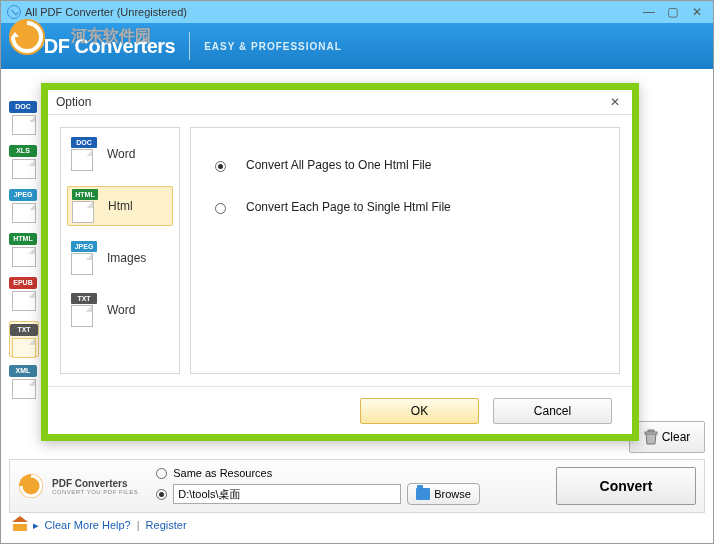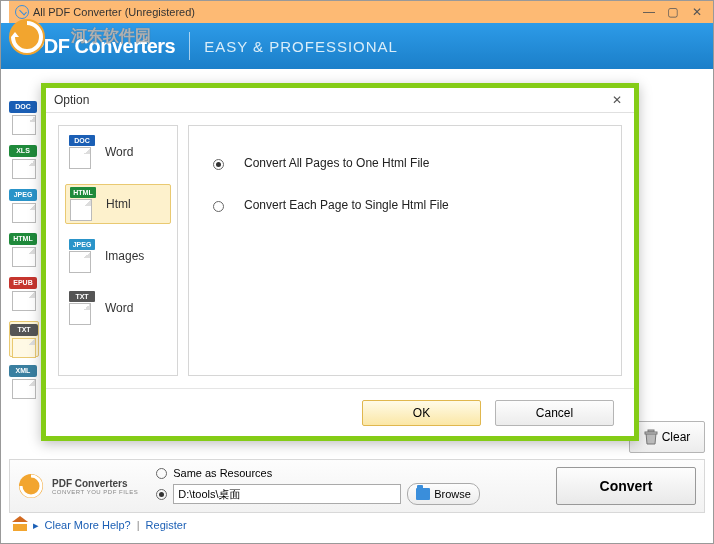--- a/index.html
+++ b/index.html
@@ -1,31 +1,31 @@
 <!DOCTYPE html>
 <html><head>
 <meta charset="utf-8">
 <style>
 * { box-sizing: border-box; margin: 0; padding: 0; font-family: "Segoe UI", Tahoma, sans-serif; }
 body { width: 714px; height: 544px; background: #fff; position: relative; overflow: hidden; border: 1px solid #999; }
 
 
-.titlebar { height: 22px; background: #fdba74; display: flex; align-items: center; padding: 0 6px; font-size: 11px; color: #333; margin-left: 8px; }
+.titlebar { height: 22px; background: #7dd3fc; display: flex; align-items: center; padding: 0 6px; font-size: 11px; color: #333; }
 .titlebar .app-icon { width: 14px; height: 14px; border: 1.5px solid #3a8edb; border-radius: 50%; margin-right: 4px; position: relative; }
 .titlebar .app-icon::after { content: ""; position: absolute; top: 2px; left: 5px; width: 3px; height: 6px; border-left: 1.5px solid #3a8edb; border-bottom: 1.5px solid #3a8edb; transform: rotate(-45deg); }
 .titlebar .title-text { flex: 1; }
 .titlebar .win-btn { width: 20px; height: 14px; margin-left: 4px; display: flex; align-items: center; justify-content: center; font-size: 12px; color: #555; cursor: pointer; }
 
 
 .banner { height: 46px; background: linear-gradient(#2d9be8, #1b7fc9); display: flex; align-items: center; padding: 0 12px; color: #fff; position: relative; }
 .banner .logo-circle { width: 40px; height: 40px; position: absolute; left: 6px; top: -6px; }
 .banner .logo-text { font-size: 20px; font-weight: 700; margin-left: 18px; letter-spacing: -0.5px; }
 .banner .logo-text b { color: #fff; }
 .banner .divider { width: 1px; height: 28px; background: rgba(255,255,255,0.6); margin: 0 14px; }
-.banner .tagline { font-size: 15px; font-weight: 400; letter-spacing: 1px; color: #d9edf9; }
+.banner .tagline { font-size: 10px; font-weight: 700; letter-spacing: 1px; color: #d9edf9; }
 .banner .watermark { position: absolute; left: 70px; top: 3px; color: rgba(200,200,200,0.75); font-size: 16px; font-weight: 700; text-shadow: 0 0 1px #666; }
 
 
 .sidebar { position: absolute; left: 8px; top: 100px; width: 30px; display: flex; flex-direction: column; gap: 8px; }
 .side-item { width: 30px; height: 36px; }
 .side-badge { width: 28px; height: 12px; border-radius: 2px; font-size: 7px; color: #fff; text-align: center; line-height: 12px; font-weight: 700; }
 .side-page { width: 24px; height: 20px; background: #fff; border: 1px solid #bbb; margin: 2px auto 0; position: relative; }
 .side-page::after { content: ""; position: absolute; top: 0; right: 0; width: 6px; height: 6px; background: linear-gradient(135deg, transparent 50%, #ddd 50%); }
 .side-item.selected .side-page { border-color: #e9c971; background: #fff9e5; }
 .side-item.selected { background: #fef6da; border: 1px solid #e9c971; border-radius: 2px; padding: 2px 0; }
@@ -38,34 +38,34 @@
 
 .output-row { height: 54px; border: 1px solid #d8d8d8; background: linear-gradient(#fdfdfd,#f2f2f2); display: flex; align-items: center; padding: 0 8px; gap: 8px; }
 .pdf-logo2 { width: 26px; height: 26px; }
 .pdf-logo-text { font-size: 10px; font-weight: 700; color: #444; }
 .pdf-logo-sub { font-size: 6px; color: #888; letter-spacing: 0.5px; }
 .radio-col { display: flex; flex-direction: column; gap: 4px; margin-left: 10px; font-size: 11px; }
 .radio-line { display: flex; align-items: center; gap: 6px; }
 .radio { width: 11px; height: 11px; border: 1px solid #666; border-radius: 50%; display: inline-flex; align-items: center; justify-content: center; }
 .radio.on::after { content: ""; width: 5px; height: 5px; background: #333; border-radius: 50%; }
 .path-input { width: 228px; height: 20px; border: 1px solid #aaa; background: #fff; font-size: 11px; padding: 0 4px; display: flex; align-items: center; }
-.browse-btn { height: 22px; padding: 0 8px; border: 1px solid #aaa; background: linear-gradient(#fdfdfd,#ececec); border-radius: 10px; display: flex; align-items: center; gap: 4px; font-size: 11px; cursor: pointer; }
+.browse-btn { height: 22px; padding: 0 8px; border: 1px solid #aaa; background: linear-gradient(#fdfdfd,#ececec); border-radius: 4px; display: flex; align-items: center; gap: 4px; font-size: 11px; cursor: pointer; }
 .folder-icon { width: 14px; height: 12px; background: #3a8edb; border-radius: 1px; position: relative; }
 .folder-icon::before { content: ""; position: absolute; top: -3px; left: 1px; width: 6px; height: 3px; background: #3a8edb; border-radius: 1px 1px 0 0; }
 .convert-btn { margin-left: auto; width: 140px; height: 38px; background: linear-gradient(#fdfdfd,#e9e9e9); border: 1px solid #999; border-radius: 2px; font-size: 14px; font-weight: 700; cursor: pointer; }
 
 .help-row { height: 22px; display: flex; align-items: center; gap: 6px; font-size: 11px; padding: 2px 4px 0; }
 .home-icon { width: 14px; height: 12px; position: relative; }
 .home-icon::before { content: ""; position: absolute; left: 0; bottom: 0; width: 14px; height: 7px; background: #f2a52f; }
 .home-icon::after { content: ""; position: absolute; left: -1px; top: -3px; border-left: 8px solid transparent; border-right: 8px solid transparent; border-bottom: 6px solid #d2691e; }
 .help-row a { color: #1b5fb5; text-decoration: none; }
 .help-row .sep { color: #888; }
 
 
-.dialog { position: absolute; left: 40px; top: 82px; width: 598px; height: 358px; background: #fff; border: 5px solid #84cc16; box-shadow: 0 3px 12px rgba(0,0,0,0.25); display: flex; flex-direction: column; }
+.dialog { position: absolute; left: 40px; top: 82px; width: 598px; height: 358px; background: #fff; border: 7px solid #84cc16; box-shadow: 0 3px 12px rgba(0,0,0,0.25); display: flex; flex-direction: column; }
 .dialog-title { height: 24px; display: flex; align-items: center; padding: 0 8px; font-size: 12px; color: #333; }
 .dialog-title .dlg-close { margin-left: auto; width: 18px; height: 14px; font-size: 12px; color: #555; text-align: center; cursor: pointer; }
 .dialog-body { flex: 1; display: flex; border-top: 1px solid #e0e0e0; padding: 12px; gap: 10px; }
 .opt-side { width: 120px; border: 1px solid #d6d6d6; padding: 6px; display: flex; flex-direction: column; gap: 12px; }
 .opt-item { display: flex; align-items: center; gap: 8px; height: 40px; padding: 2px 4px; cursor: pointer; }
 .opt-item.selected { background: #fdf1cc; border: 1px solid #e9c971; border-radius: 2px; }
 .opt-icon { width: 28px; height: 34px; position: relative; }
 .opt-badge { width: 26px; height: 11px; border-radius: 1px; font-size: 7px; color: #fff; text-align: center; line-height: 11px; font-weight: 700; }
 .opt-page { width: 22px; height: 22px; background: #fff; border: 1px solid #bbb; margin-top: 1px; position: relative; }
 .opt-page::after { content: ""; position: absolute; top: 0; right: 0; width: 6px; height: 6px; background: linear-gradient(135deg, transparent 50%, #ddd 50%); }

